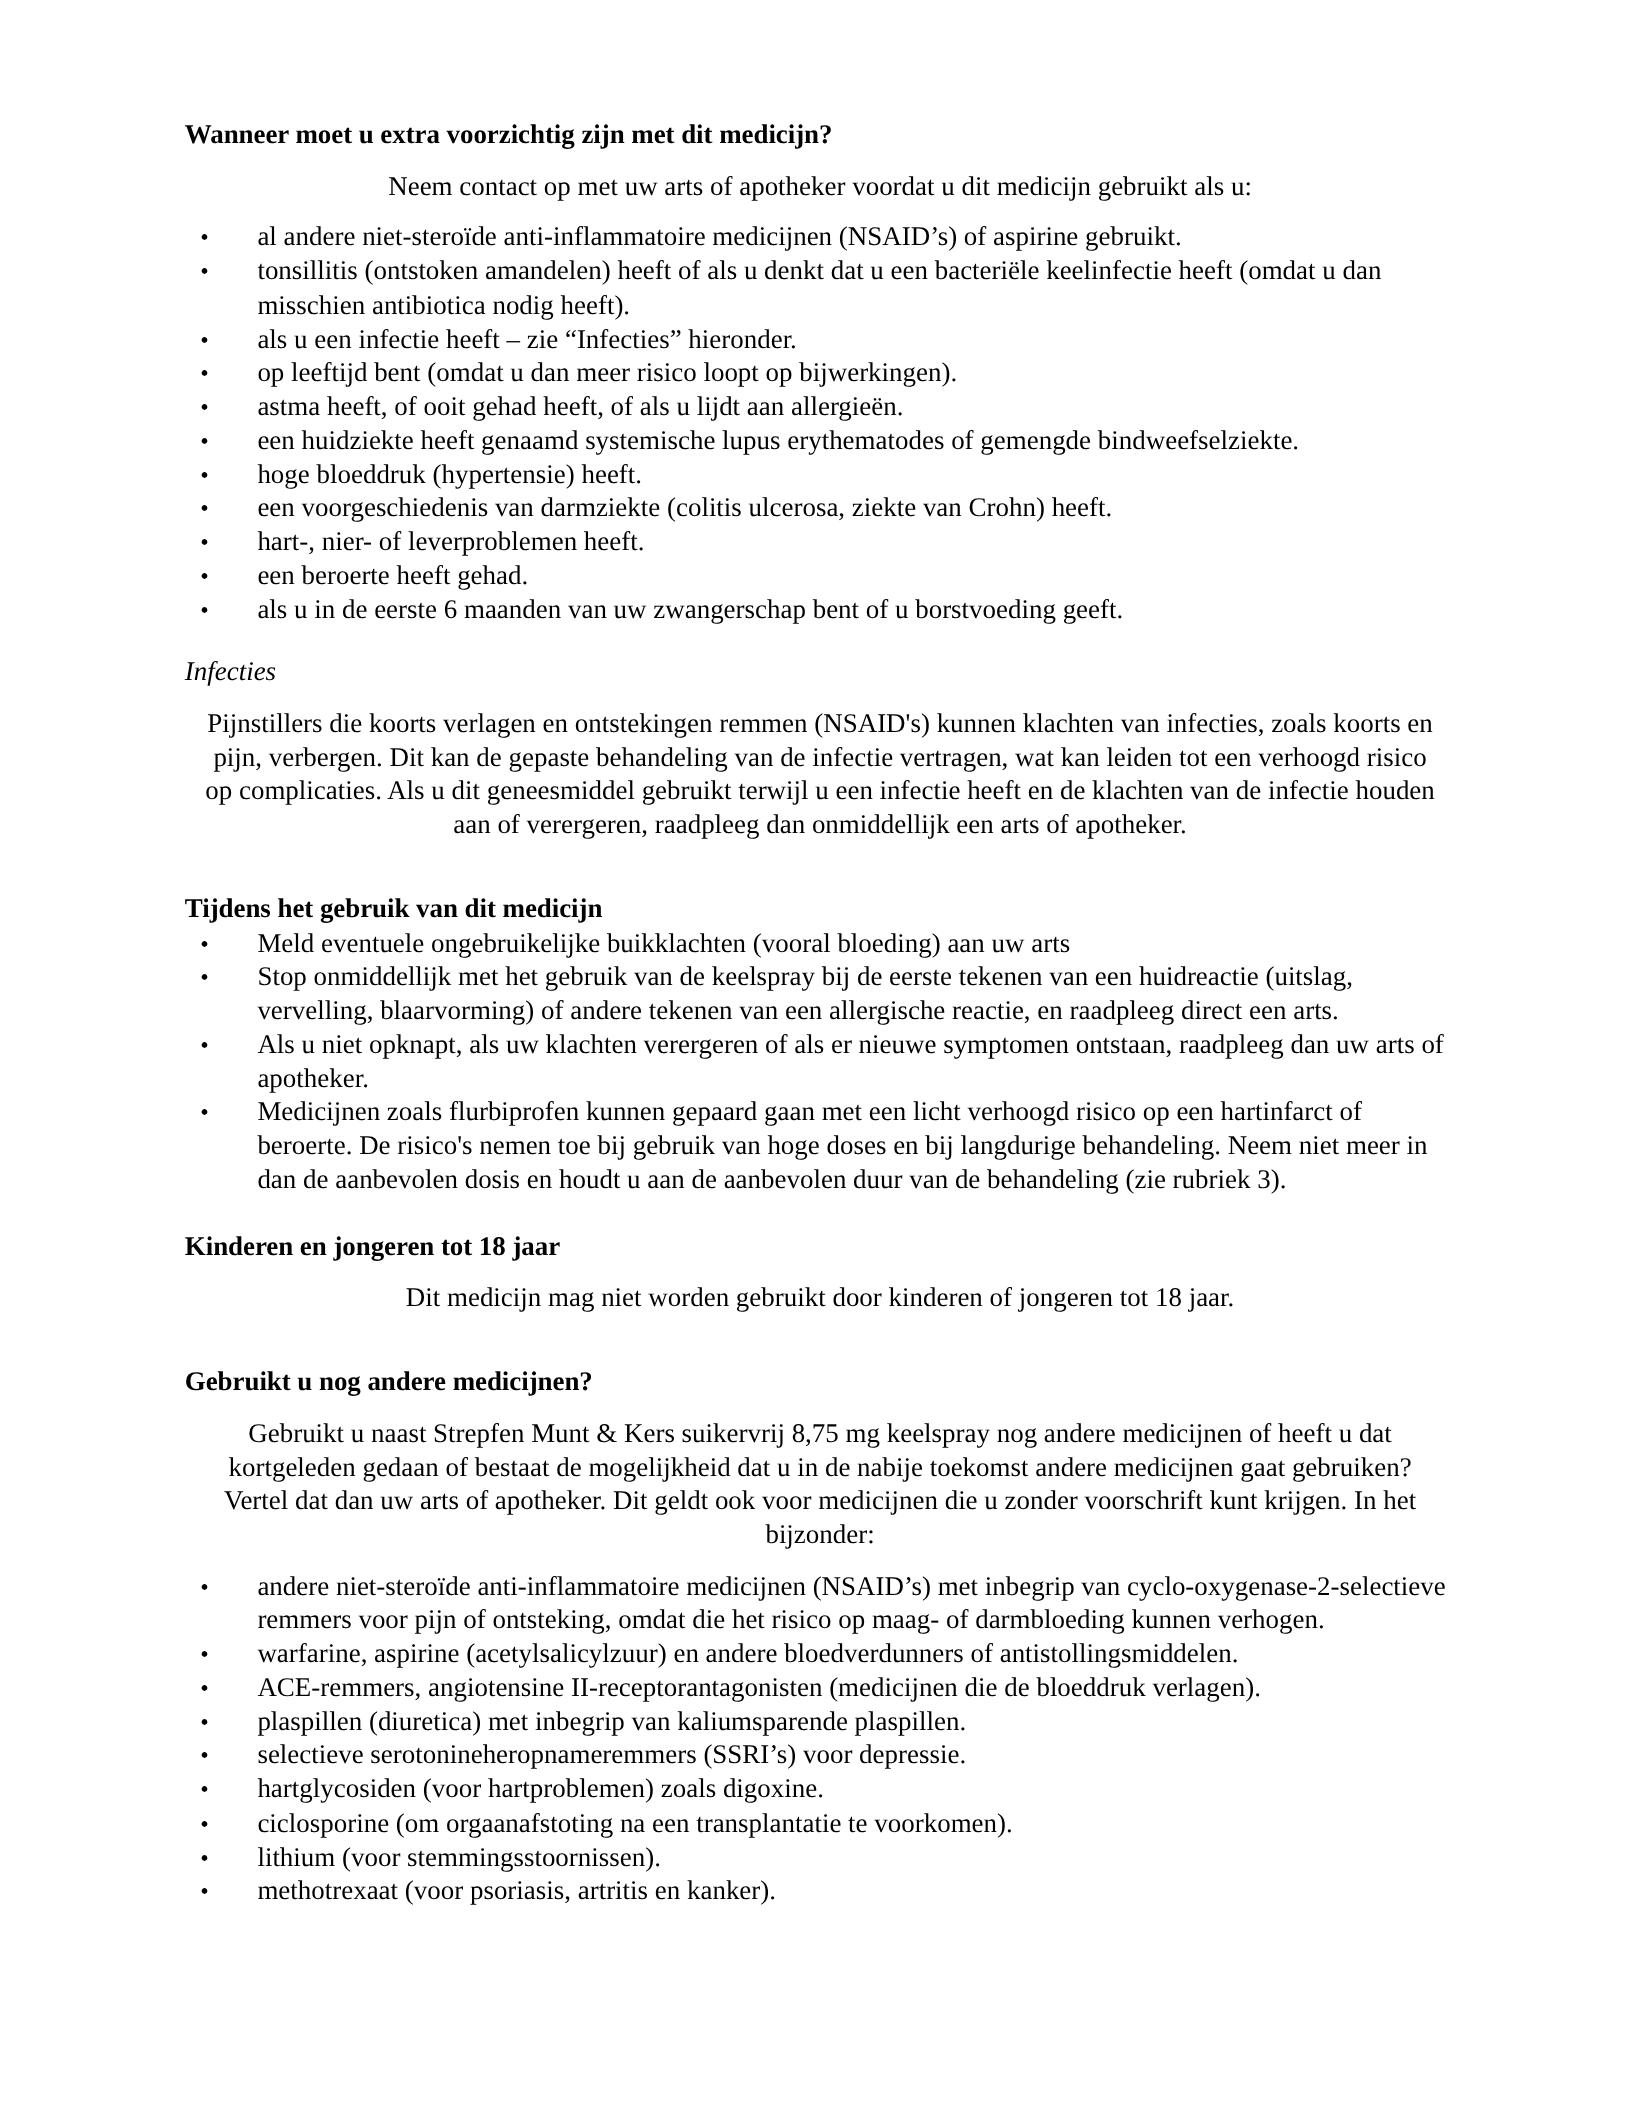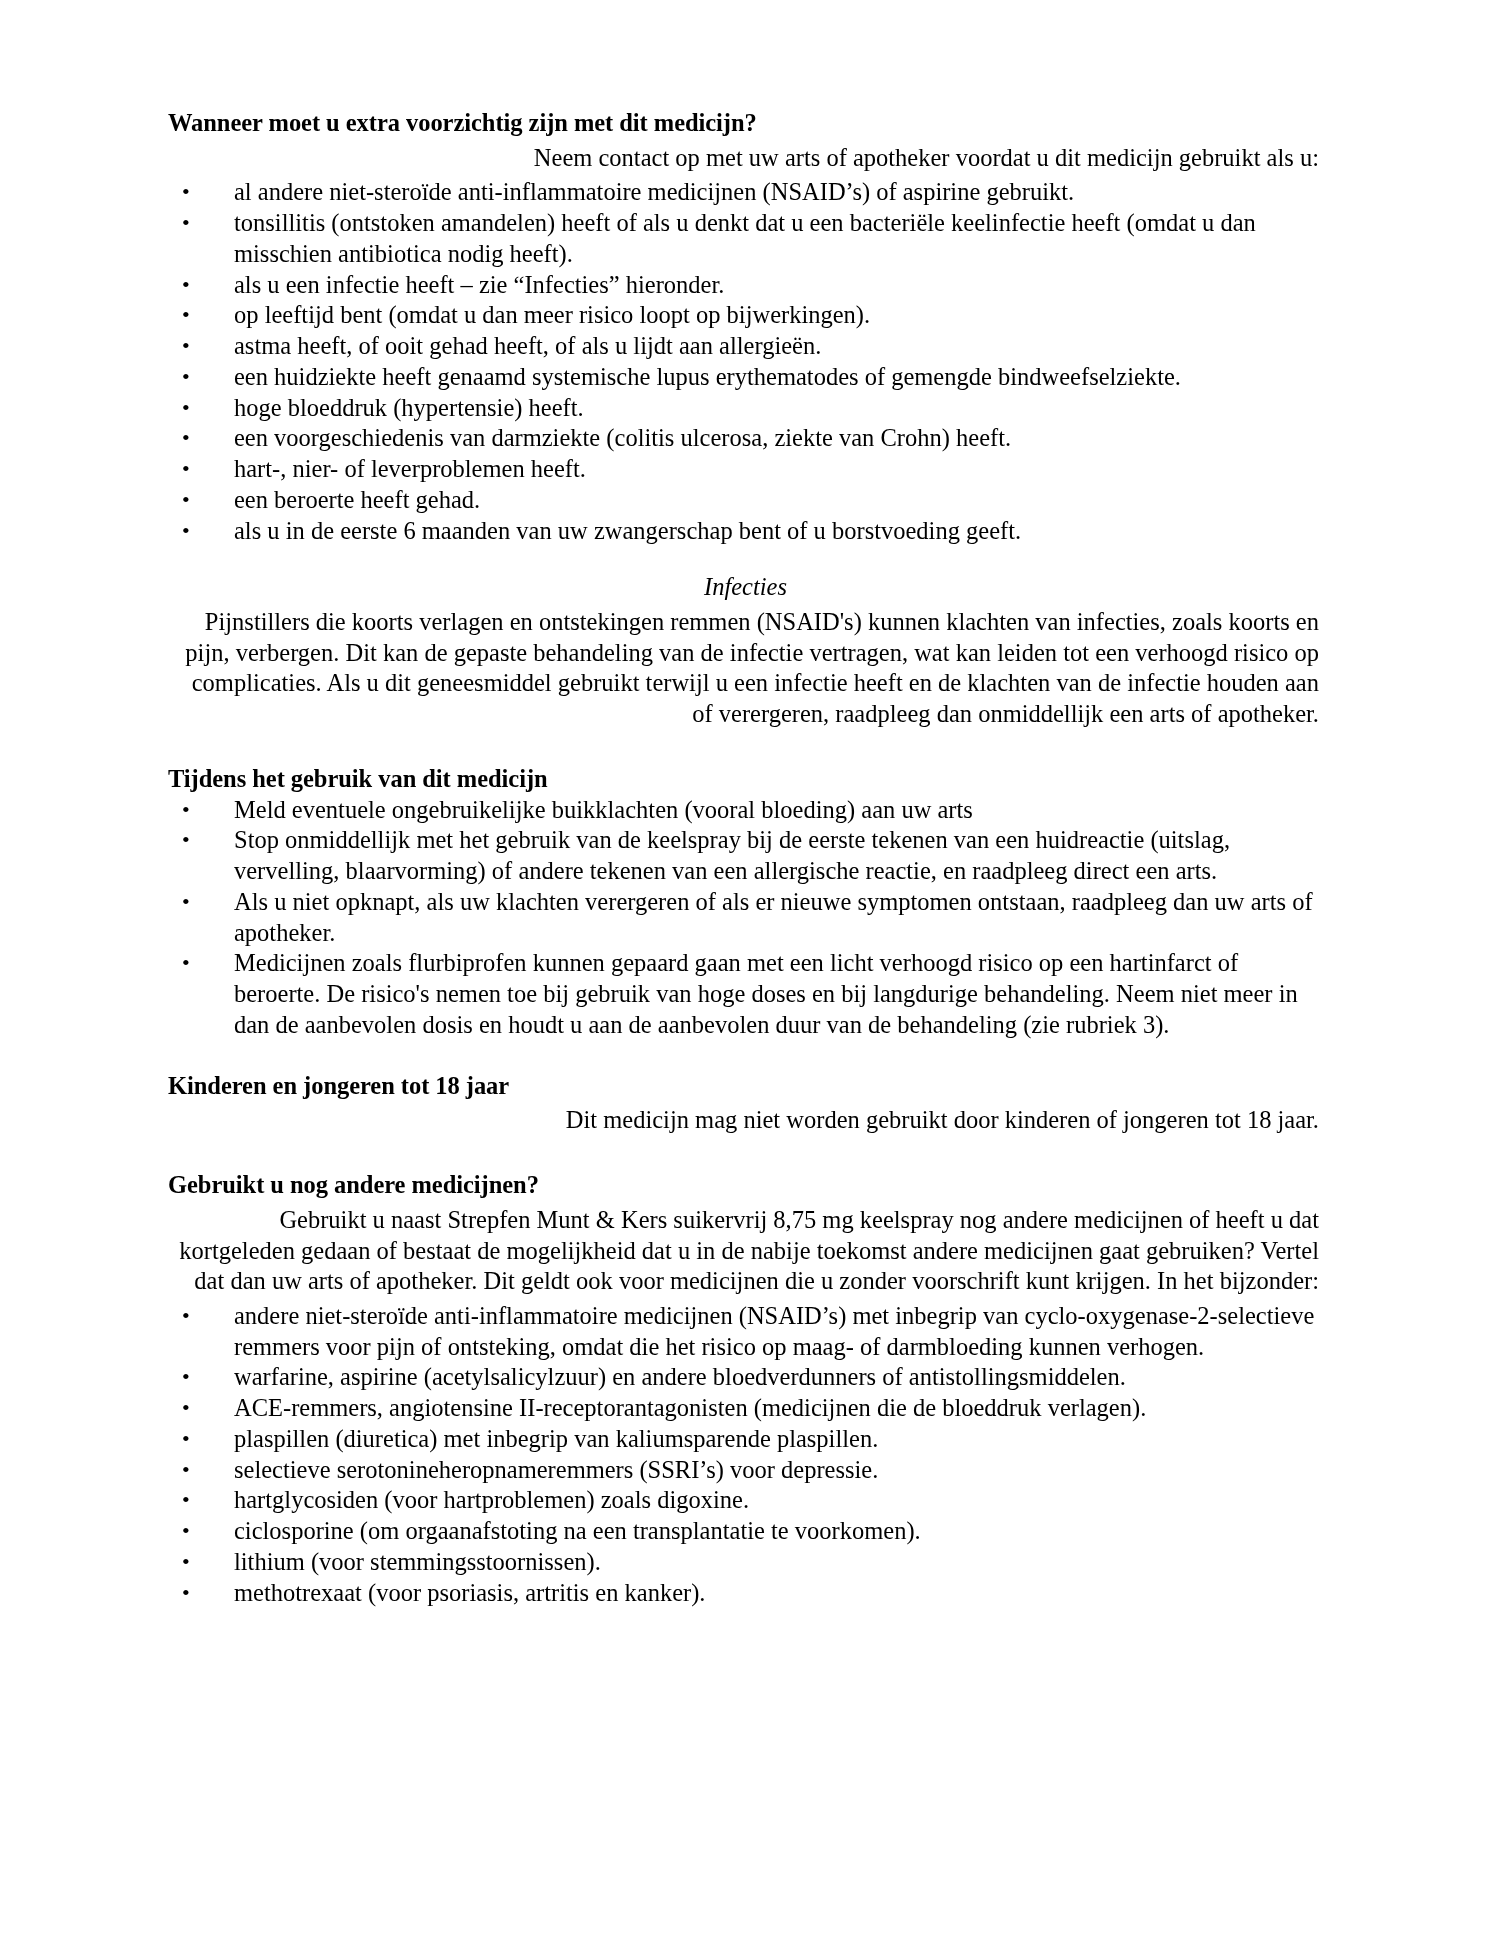--- a/index.html
+++ b/index.html
@@ -29,31 +29,30 @@
   }
   h2.section-heading {
     font-size: 24.5px;
     font-weight: bold;
     margin: 0;
     padding: 0;
     line-height: 1.255;
     letter-spacing: -0.05px;
   }
   p.body-text {
-    margin: 4px;
+    margin: 16px;
     padding: 0;
     line-height: 1.255;
-    text-align: right;
+    text-align: center;
   }
   p.italic-heading {
     margin: 0;
     padding: 0;
     font-style: italic;
     line-height: 1.255;
-    text-align: center;
   }
   ul.bullets {
     list-style: none;
     margin: 0;
     padding: 0;
   }
   ul.bullets > li {
     position: relative;
     padding-left: 66px;
     margin: 0;

